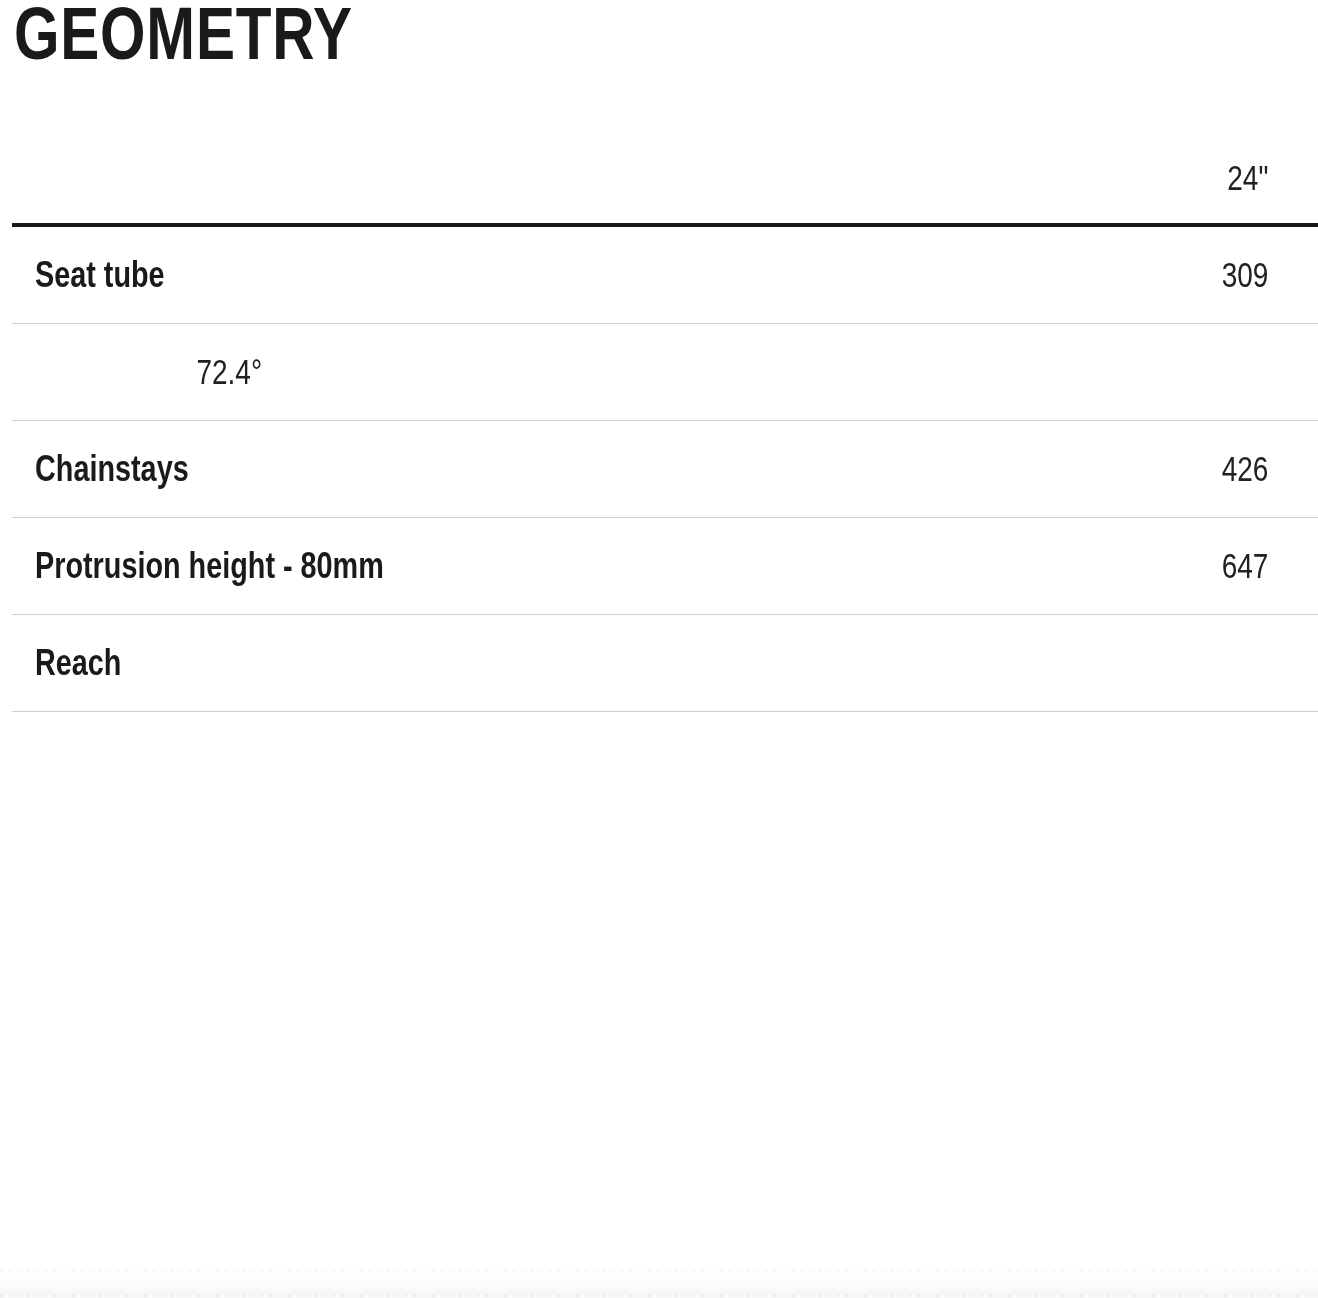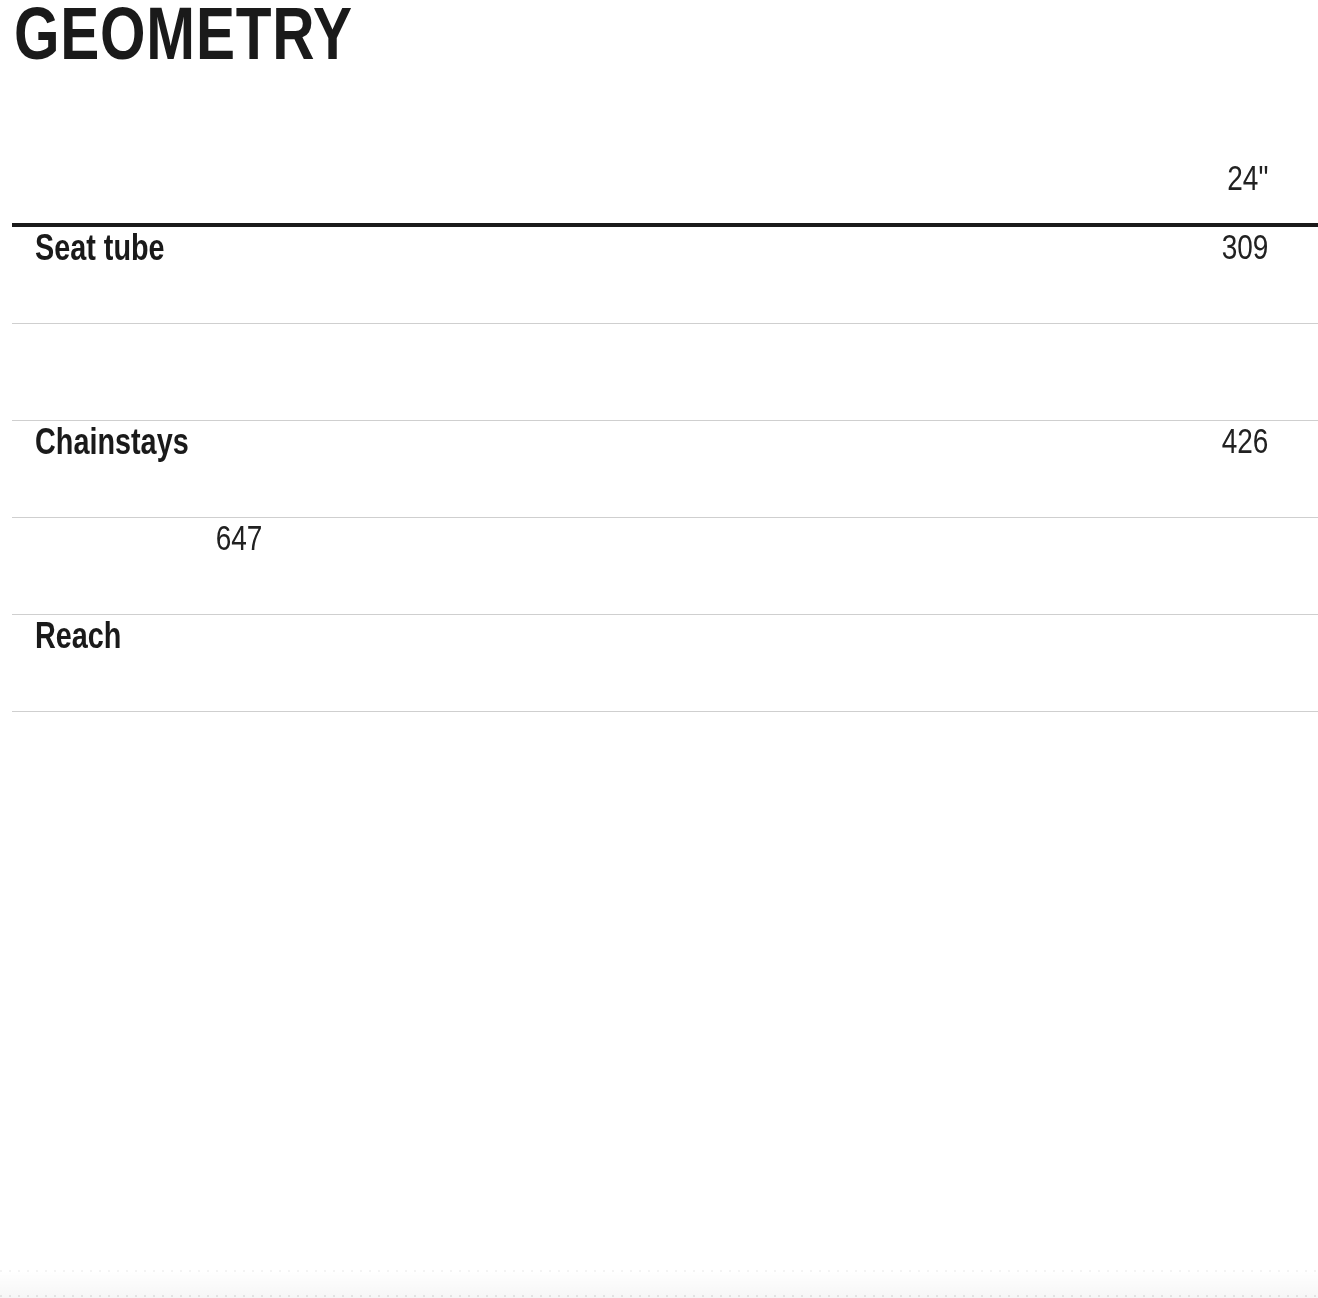--- a/index.html
+++ b/index.html
@@ -40,21 +40,21 @@
   .thead {
     height: 94px;
     border-bottom: 4px solid #1a1a1a;
     display: flex;
     align-items: center;
   }
   .trow {
     height: 97px;
     border-bottom: 1px solid #cfcfcf;
     display: flex;
-    align-items: flex-start;
+    align-items: center;
     background: #ffffff;
   }
   .col-label {
     flex: 1 1 auto;
     padding-left: 23px;
     overflow: hidden;
   }
   .col-value {
     flex: 0 0 300px;
     text-align: right;
@@ -123,36 +123,42 @@
         <div class="col-label">
           <span class="lab">Seat tube</span>
         </div>
         <div class="col-value">
           <span class="val">309</span>
         </div>
       </div>
 
 
       <div class="trow">
+        <div class="col-value">
+          <span class="val">72.4°</span>
+        </div>
       </div>
 
 
       <div class="trow">
         <div class="col-label">
           <span class="lab">Chainstays</span>
         </div>
         <div class="col-value">
           <span class="val">426</span>
         </div>
       </div>
 
 
 
 
       <div class="trow">
+        <div class="col-label">
+          <span class="lab">Protrusion height - 80mm</span>
+        </div>
         <div class="col-value">
           <span class="val">647</span>
         </div>
       </div>
 
       <div class="trow">
         <div class="col-label">
           <span class="lab">Reach</span>
         </div>
       </div>

